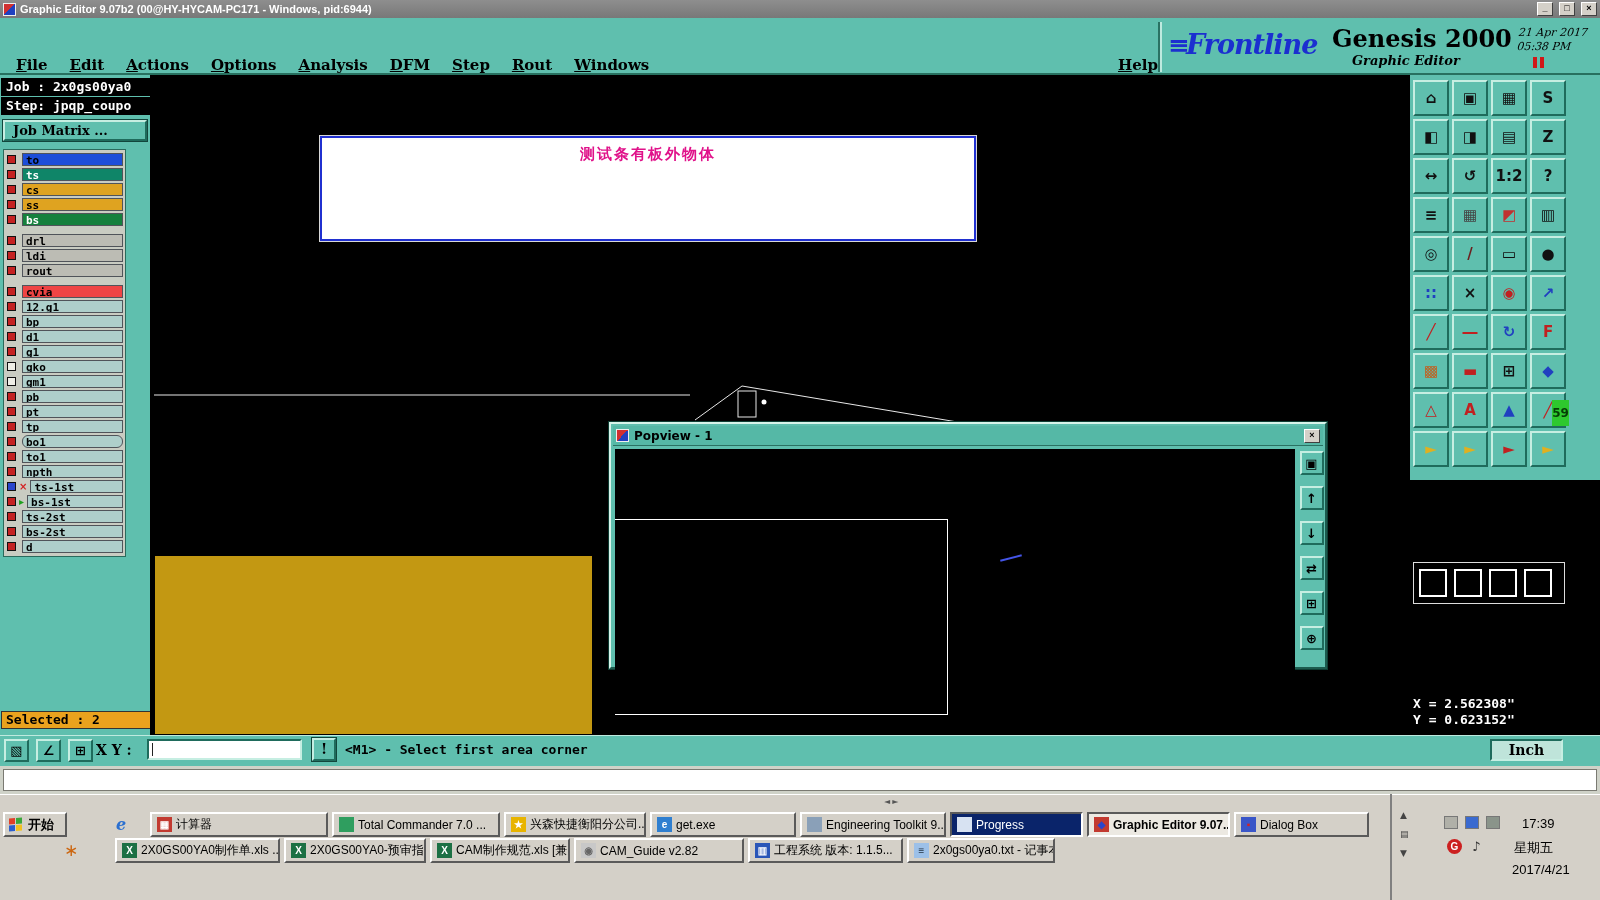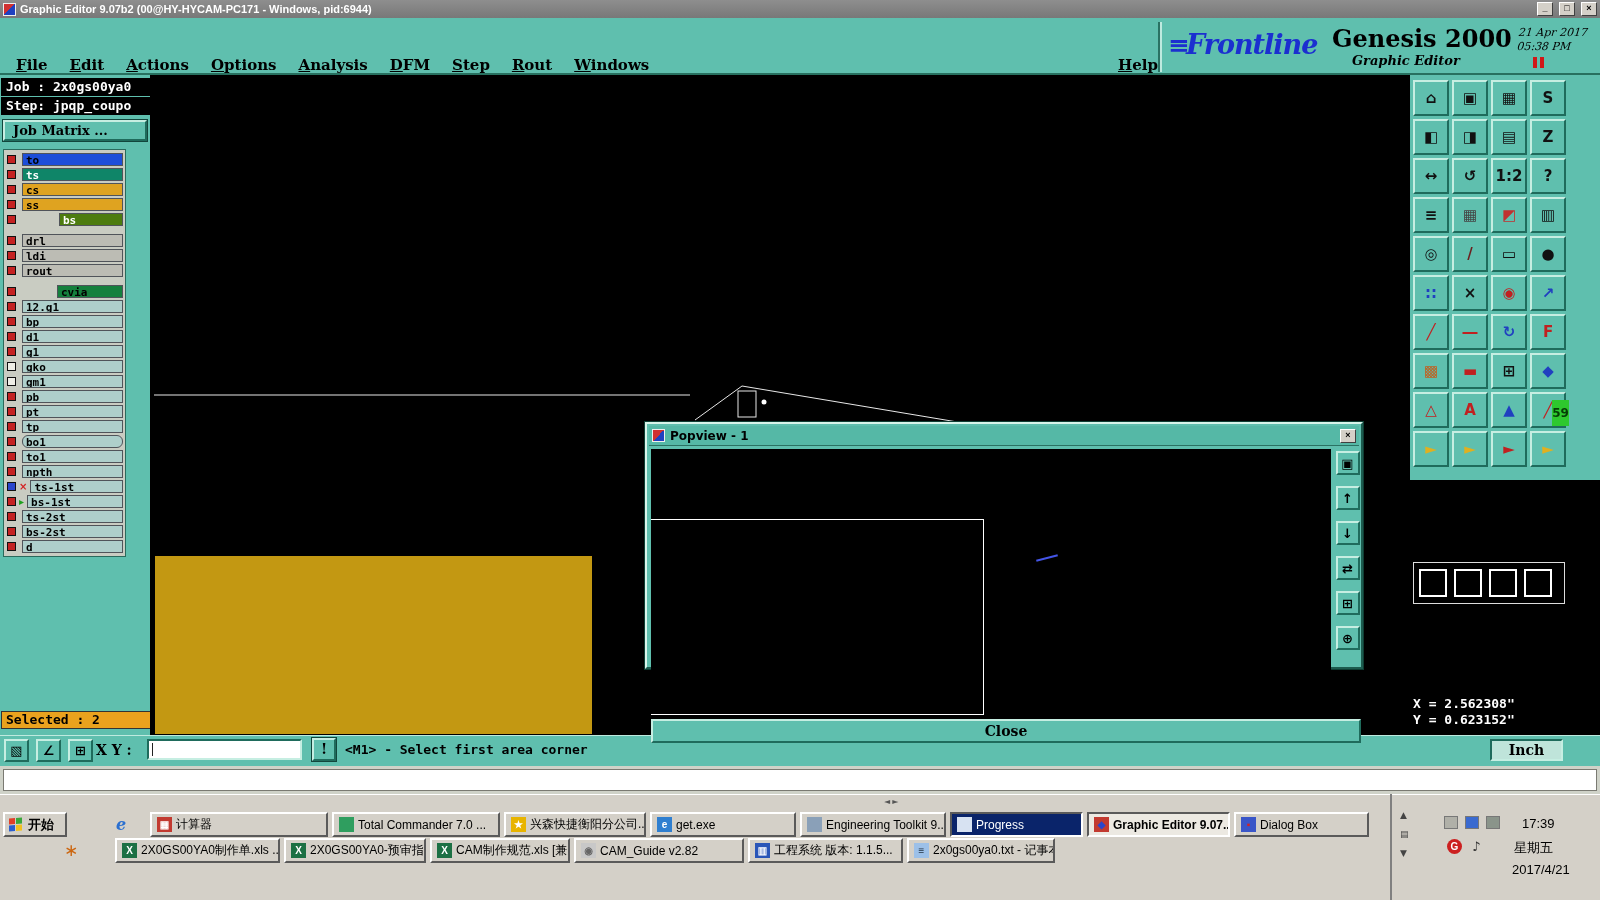--- a/index.html
+++ b/index.html
@@ -55,21 +55,21 @@
   .tool-badge{left:1552px;top:400px;width:17px;height:26px;background:#2ec82e;color:#063d06;font:bold 12px/26px "DejaVu Sans",sans-serif;text-align:center;}
 
   
   .rbottom{left:1410px;top:480px;width:190px;height:283px;background:#000;}
   .minimap{left:1413px;top:562px;width:152px;height:42px;border:1px solid #ddd;display:flex;align-items:center;gap:7px;padding-left:5px;background:#000;}
   .minimap .cell{width:28px;height:28px;border:2px solid #fff;background:#000;}
   .readout-x{left:1413px;top:696px;color:#fff;font:bold 13px "DejaVu Sans Mono",monospace;white-space:pre;}
   .readout-y{left:1413px;top:712px;color:#fff;font:bold 13px "DejaVu Sans Mono",monospace;white-space:pre;}
 
   
-  .popview{left:645px;top:422px;width:718px;height:247px;background:#5fbfae;border:2px solid;border-color:#d8f4ea #1c5b4e #1c5b4e #d8f4ea;box-shadow:0 0 0 1px #0e3d33;z-index:5;}
+  .popview{left:609px;top:422px;width:718px;height:247px;background:#5fbfae;border:2px solid;border-color:#d8f4ea #1c5b4e #1c5b4e #d8f4ea;box-shadow:0 0 0 1px #0e3d33;z-index:5;}
   .pop-title{position:absolute;left:2px;top:2px;right:2px;height:20px;background:#55b8a6;border-bottom:1px solid #2a7263;display:flex;align-items:center;gap:5px;padding:0 3px;}
   .pop-icon{width:13px;height:13px;background:linear-gradient(135deg,#d03030 50%,#2040c0 50%);border:1px solid #eee;}
   .pop-title-text{flex:1;font:bold 12px "DejaVu Sans",sans-serif;}
   .pop-close-x{width:16px;height:14px;background:#d4d0c8;border:1px solid;border-color:#fff #404040 #404040 #fff;font:bold 9px/11px "Liberation Sans",sans-serif;text-align:center;}
   .pop-canvas{position:absolute;left:4px;top:25px;width:680px;height:266px;background:#000;}
   .pop-rect{position:absolute;left:0;top:70px;width:333px;height:196px;border-top:1px solid #fff;border-right:1px solid #fff;border-bottom:1px solid #fff;}
   .pop-blue{position:absolute;left:385px;top:108px;width:22px;height:2px;background:#4455e8;transform:rotate(-14deg);}
   .pop-strip{position:absolute;left:687px;top:25px;width:27px;display:flex;flex-direction:column;gap:11px;align-items:center;padding-top:2px;}
   .pop-btn{width:24px;height:24px;background:#5fbfae;border:2px solid;border-color:#c6eee2 #1f6b5c #1f6b5c #c6eee2;display:flex;align-items:center;justify-content:center;font:bold 13px "DejaVu Sans",sans-serif;}
   .pop-closebar{position:absolute;left:4px;top:295px;width:710px;height:24px;}
@@ -176,41 +176,41 @@
     <span class="layer-name" style="background: rgb(223, 163, 32); color: rgb(0, 0, 0);">cs</span>
   </div>
     <div class="layer-row" style="margin-top: 0px; justify-content: center;">
     <span class="layer-box" style="background: rgb(196, 34, 34);"></span>
     <span class="layer-mark" style="color: rgb(0, 0, 0);"></span>
     <span class="layer-name" style="background: rgb(223, 163, 32); color: rgb(0, 0, 0);">ss</span>
   </div>
     <div class="layer-row" style="margin-top: 0px;">
     <span class="layer-box" style="background: rgb(196, 34, 34);"></span>
     <span class="layer-mark" style="color: rgb(0, 0, 0);"></span>
-    <span class="layer-name" style="background: #4d7c0f; color: rgb(255, 255, 255); margin-left: 37px;">bs</span>
+    <span class="layer-name" style="background: #15803d; color: rgb(255, 255, 255);">bs</span>
   </div>
     <div class="layer-row" style="margin-top: 6px;">
     <span class="layer-box" style="background: rgb(196, 34, 34);"></span>
     <span class="layer-mark" style="color: rgb(0, 0, 0);"></span>
     <span class="layer-name" style="background: rgb(188, 188, 180); color: rgb(0, 0, 0);">drl</span>
   </div>
     <div class="layer-row" style="margin-top: 0px;">
     <span class="layer-box" style="background: rgb(196, 34, 34);"></span>
     <span class="layer-mark" style="color: rgb(0, 0, 0);"></span>
     <span class="layer-name" style="background: rgb(188, 188, 180); color: rgb(0, 0, 0);">ldi</span>
   </div>
     <div class="layer-row" style="margin-top: 0px;">
     <span class="layer-box" style="background: rgb(196, 34, 34);"></span>
     <span class="layer-mark" style="color: rgb(0, 0, 0);"></span>
     <span class="layer-name" style="background: rgb(188, 188, 180); color: rgb(0, 0, 0);">rout</span>
   </div>
     <div class="layer-row" style="margin-top: 6px;">
     <span class="layer-box" style="background: rgb(196, 34, 34);"></span>
     <span class="layer-mark" style="color: rgb(0, 0, 0);"></span>
-    <span class="layer-name" style="background: #15803d; color: rgb(0, 0, 0); margin-left: 35px;">cvia</span>
+    <span class="layer-name" style="background: #ef4444; color: rgb(0, 0, 0);">cvia</span>
   </div>
     <div class="layer-row" style="margin-top: 0px;">
     <span class="layer-box" style="background: rgb(196, 34, 34);"></span>
     <span class="layer-mark" style="color: rgb(0, 0, 0);"></span>
     <span class="layer-name" style="background: rgb(174, 207, 203); color: rgb(0, 0, 0);">12.g1</span>
   </div>
     <div class="layer-row" style="margin-top: 0px;">
     <span class="layer-box" style="background: rgb(196, 34, 34);"></span>
     <span class="layer-mark" style="color: rgb(0, 0, 0);"></span>
     <span class="layer-name" style="background: rgb(174, 207, 203); color: rgb(0, 0, 0);">bp</span>
@@ -294,20 +294,23 @@
 
 <div class="selected-box abs">Selected : 2</div>
 
 <div class="canvas abs">
   <svg class="geom" width="1260" height="688">
     <line x1="4" y1="320" x2="540" y2="320" stroke="#e8e8e8" stroke-width="1"></line>
     <polyline points="545,345 592,311 915,365" fill="none" stroke="#e8e8e8" stroke-width="1"></polyline>
     <rect x="588" y="316" width="18" height="26" fill="none" stroke="#e8e8e8" stroke-width="1"></rect>
     <circle cx="614" cy="327" r="2.5" fill="#fff"></circle>
   </svg>
+  <div class="note-rect">
+    <span class="note-text">测试条有板外物体</span>
+  </div>
   <div class="gold-rect"></div>
 </div>
 
 <div class="rtoolbar abs"></div>
 <div class="tool-grid abs">
 
 <div class="tool-btn" style="color: rgb(17, 17, 17);">⌂</div>
     <div class="tool-btn" style="color: rgb(17, 17, 17);">▣</div>
     <div class="tool-btn" style="color: rgb(17, 17, 17);">▦</div>
     <div class="tool-btn" style="color: rgb(17, 17, 17);">S</div>
@@ -372,23 +375,20 @@
   </div>
   <div class="pop-strip">
 
   <div class="pop-btn">▣</div>
       <div class="pop-btn">↑</div>
       <div class="pop-btn">↓</div>
       <div class="pop-btn">⇄</div>
       <div class="pop-btn">⊞</div>
       <div class="pop-btn">⊕</div>
     </div>
-  <div class="pop-closebar">
-    <div class="pop-close-btn">Close</div>
-  </div>
 </div>
 
 <div class="statusbar abs"></div>
 <div class="status-tools abs">
 
 <div class="status-tool-btn">▧</div>
     <div class="status-tool-btn">∠</div>
     <div class="status-tool-btn">⊞</div>
   </div>
 <span class="xy-label abs">X Y :</span>

